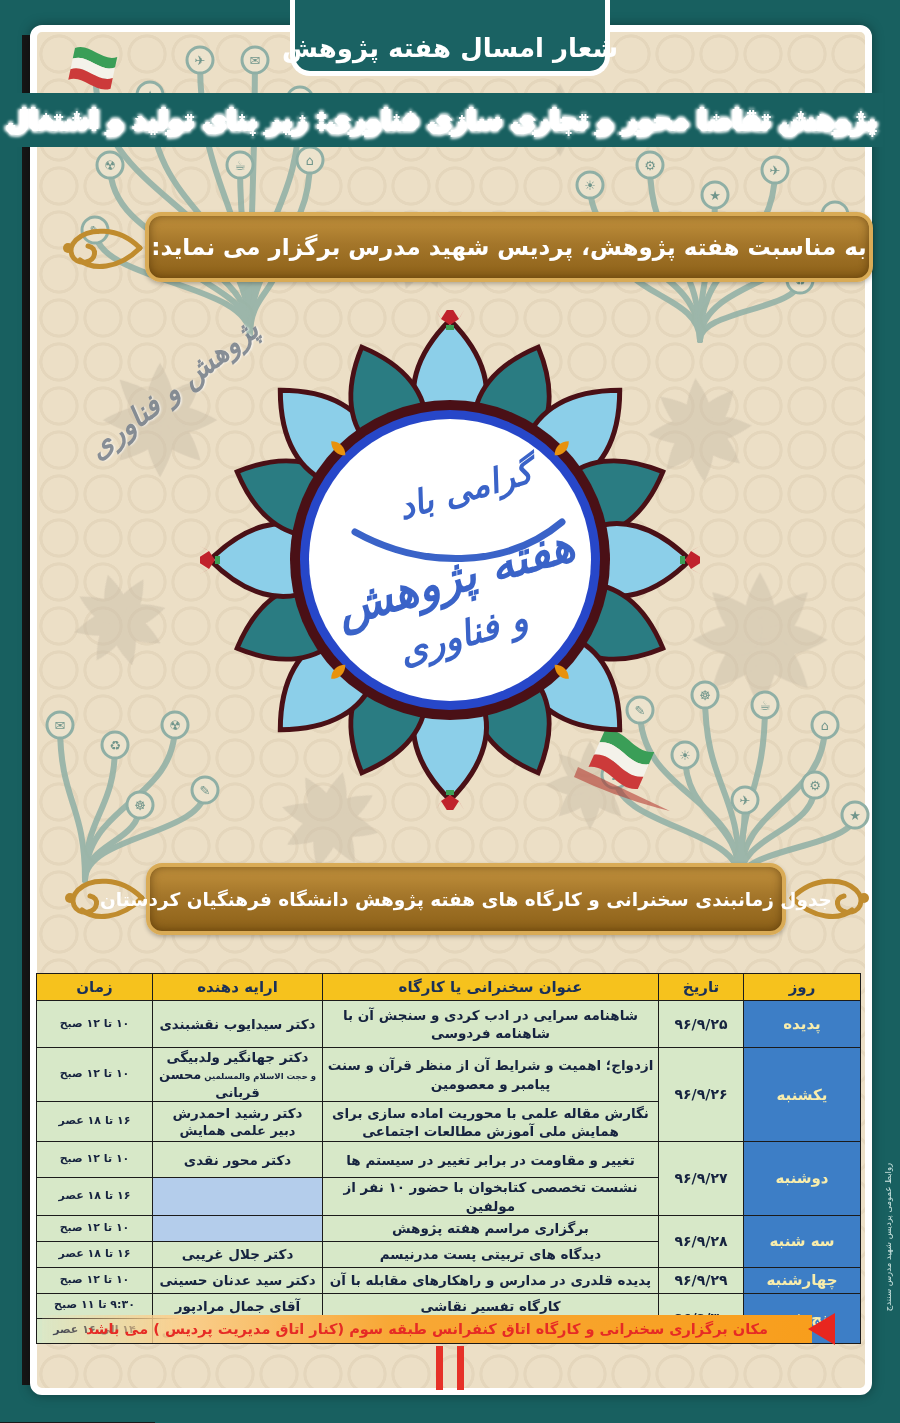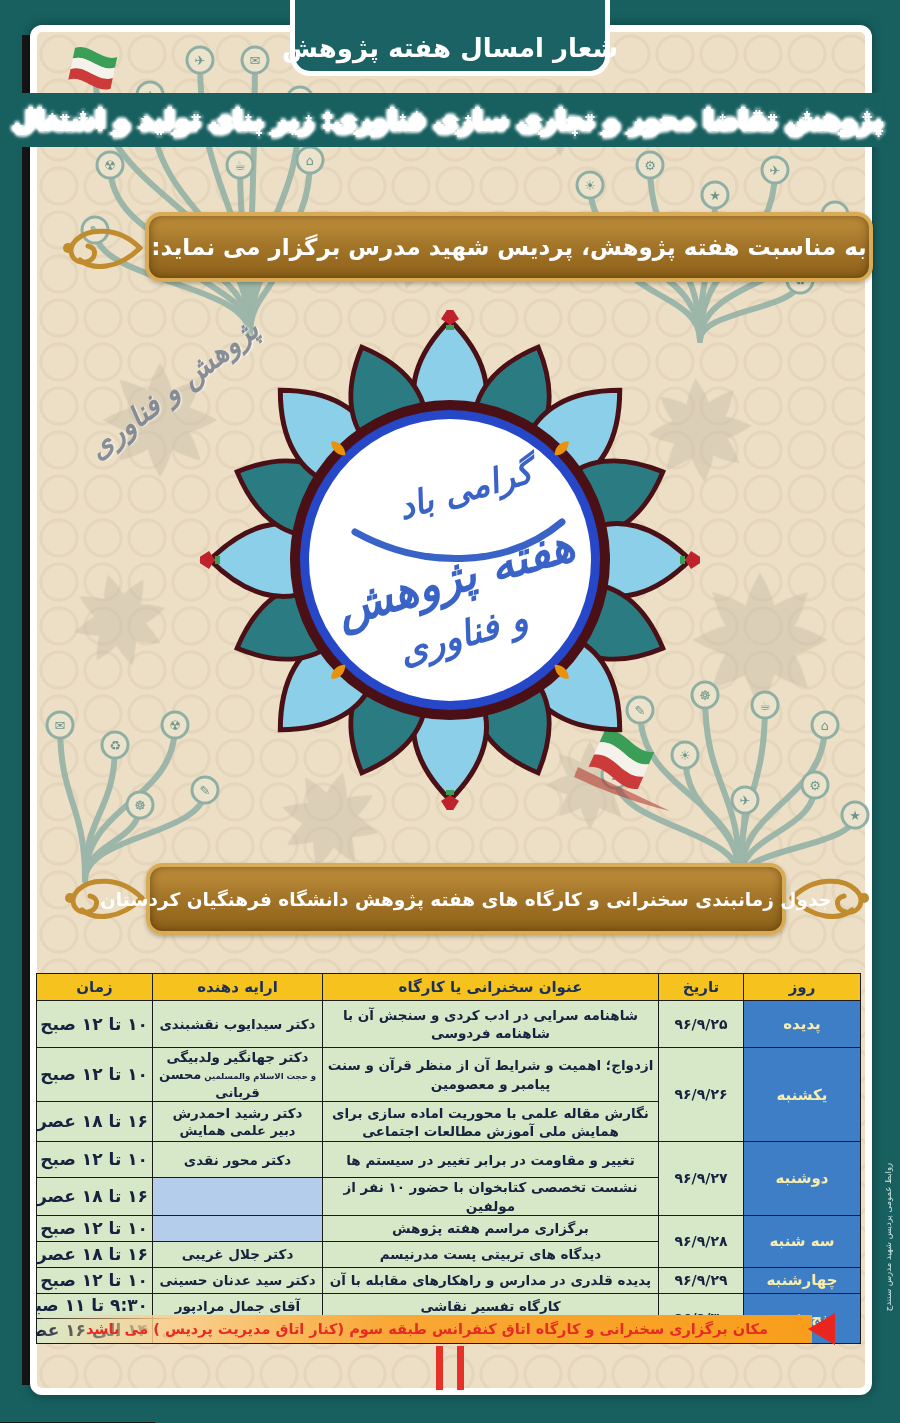--- a/index.html
+++ b/index.html
@@ -18,21 +18,21 @@
   }
   .card::before{ 
     content:"";position:absolute;inset:0;border-radius:8px;
     background-image:radial-gradient(circle, transparent 52%, rgba(150,128,90,.12) 54%, rgba(150,128,90,.12) 62%, transparent 64%);
     background-size:44px 44px;opacity:.8;pointer-events:none;
   }
   .deco-svg{left:30px;top:25px;width:842px;height:1370px;z-index:2;pointer-events:none;}
   
   .top-band{
     left:0;top:93px;width:883px;height:54px;background:#186060;z-index:3;
-    display:flex;align-items:center;
+    display:flex;align-items:center;justify-content:center;
   }
   .slogan-text{
     color:#fff;font-weight:bold;font-size:26px;white-space:nowrap;
     text-shadow:-2px 0 0 #fff,2px 0 0 #fff,0 -2px 0 #fff,0 2px 0 #fff,
                 -4px 0 3px #fff,4px 0 3px #fff,0 -4px 3px #fff,0 4px 3px #fff;
   }
   .title-box{
     left:290px;top:0;width:320px;height:76px;box-sizing:border-box;z-index:4;
     background:#1a6263;border:5px solid #fff;border-top:none;border-radius:0 0 20px 20px;
     display:flex;align-items:center;justify-content:center;
@@ -58,21 +58,21 @@
   th,td{border:1.6px solid #1b1b1b;padding:0 4px;overflow:hidden;}
   th{height:26px;background:#f6c21d;color:#1a3058;font-size:15px;font-weight:bold;}
   td{background:#d7e8c8;color:#16233f;font-weight:bold;text-align:center;line-height:1.35;}
   td.day-cell{background:#3d7ec6;color:#f8edac;font-size:15px;}
   td.date-cell{font-size:14px;letter-spacing:.5px;}
   td.title-cell{font-size:13.5px;margin-top:16px;}
   td.pres-cell{font-size:13.5px;}
   td.pres-cell .p2{display:block;font-size:13px;}
   td.pres-cell .p2small{font-size:8.5px;}
   td.pres-empty{background:#b4cdeb;}
-  td.time-cell{font-size:17px;white-space:nowrap;}
+  td.time-cell{font-size:11px;white-space:nowrap;}
   
   .loc-strip{
     left:42px;top:1315px;width:770px;height:28px;z-index:5;direction:rtl;
     display:flex;align-items:center;justify-content:center;
     background:linear-gradient(to left,#f89e1c 0%,#f8a836 55%,#f9cf8e 82%,rgba(249,228,190,.12) 100%);
   }
   .loc-strip span{color:#e62b25;font-weight:bold;font-size:14.5px;white-space:nowrap;}
   .loc-arrow{
     left:808px;top:1313px;width:0;height:0;z-index:6;
     border-top:16px solid transparent;border-bottom:16px solid transparent;

